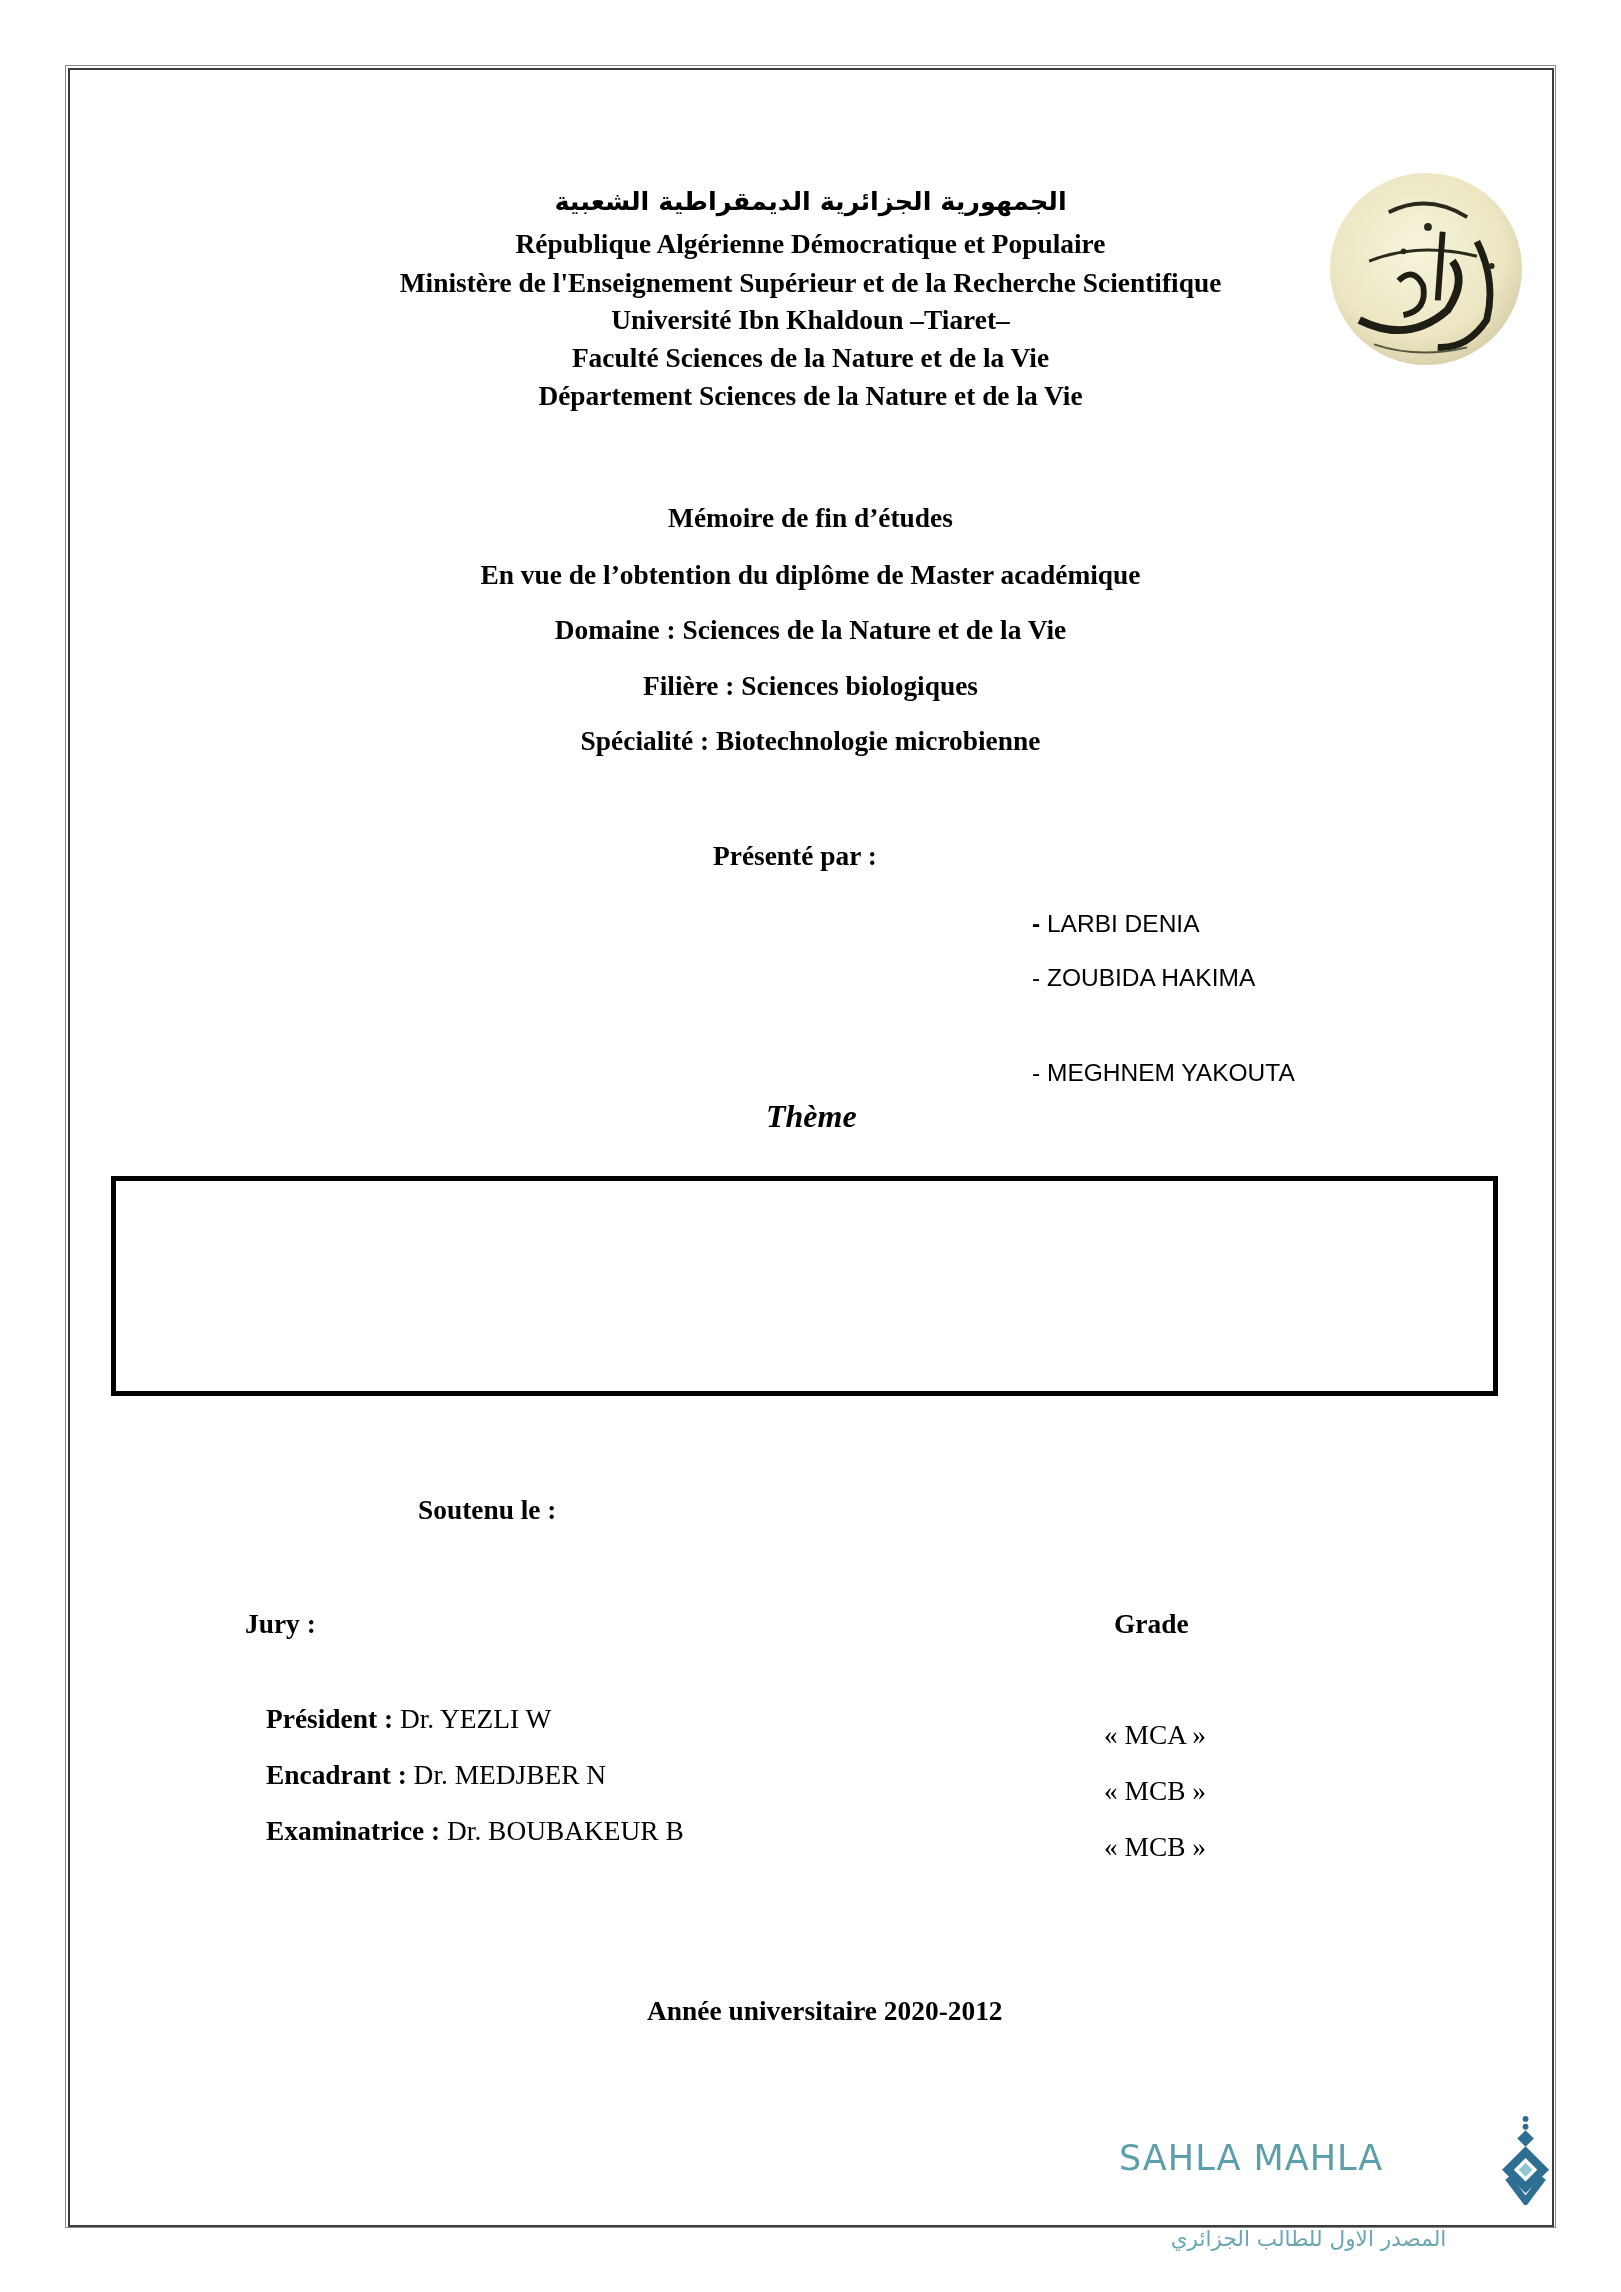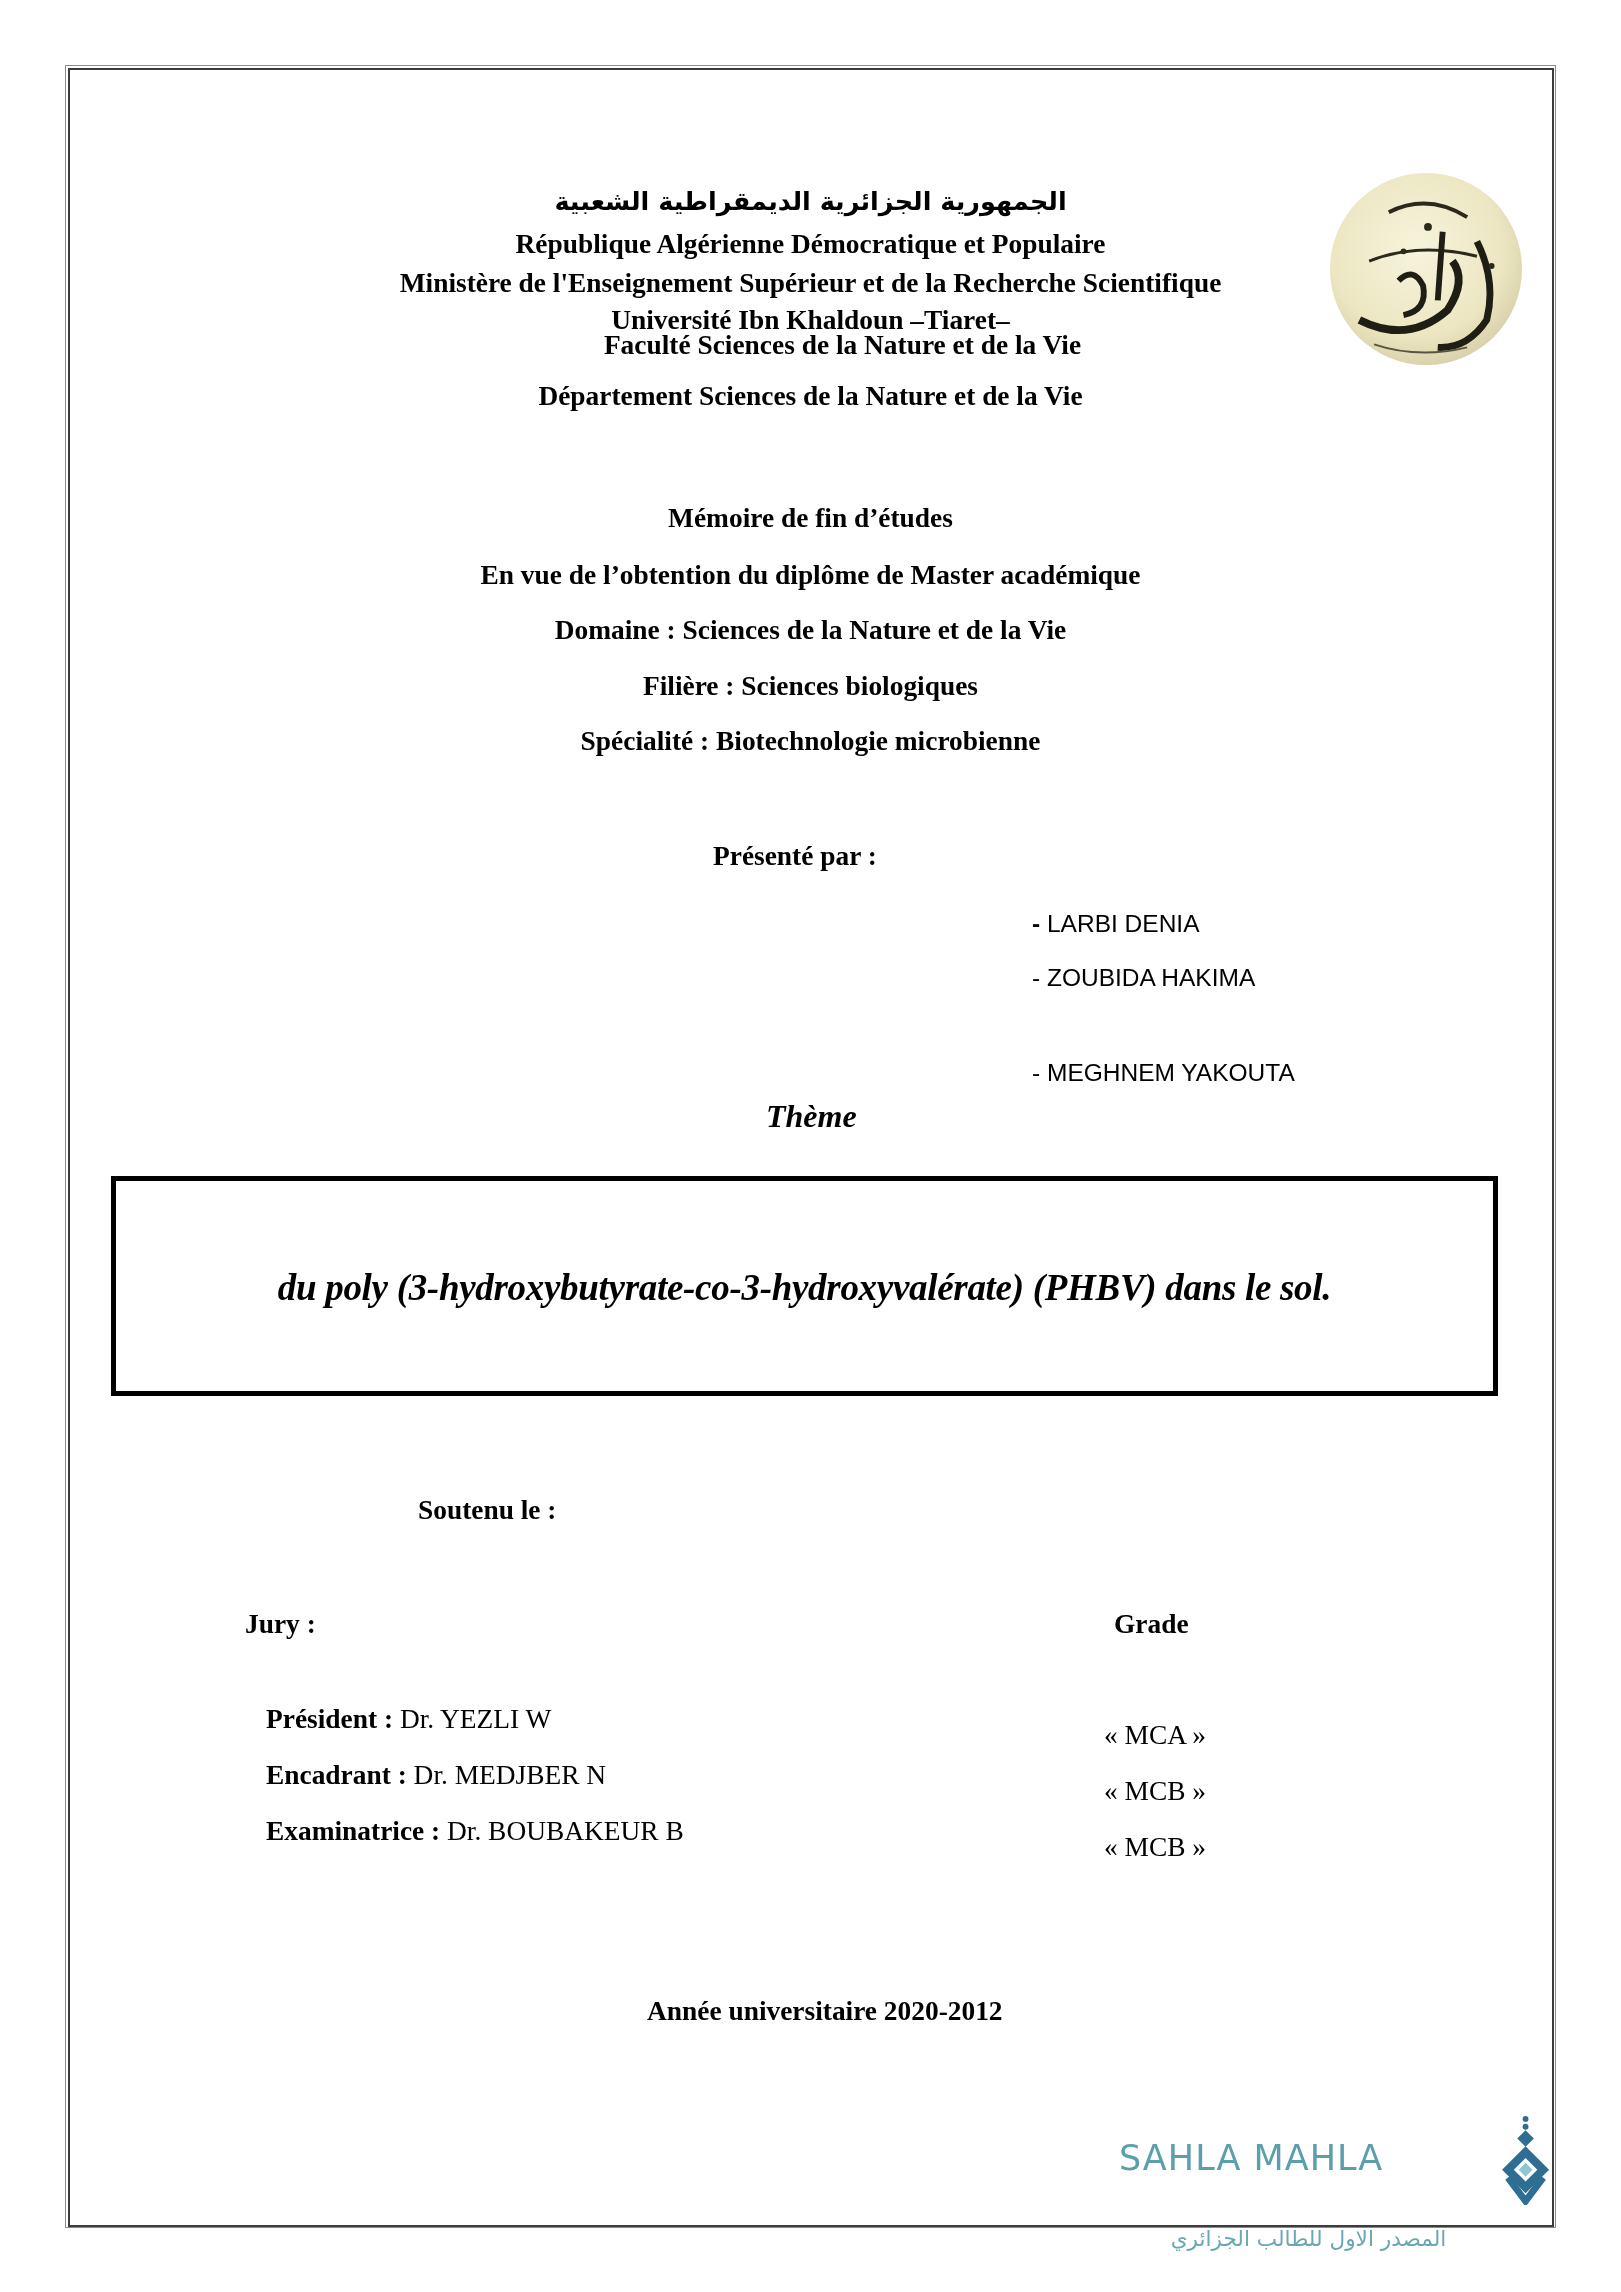--- a/index.html
+++ b/index.html
@@ -29,21 +29,21 @@
 </head>
 <body>
 
 <div class="page-border-outer"></div>
 <div class="page-border-inner"></div>
 
 <div class="line center arabic" style="top:189px;">الجمهورية الجزائرية الديمقراطية الشعبية</div>
 <div class="line center hdr" style="top:231px;">République Algérienne Démocratique et Populaire</div>
 <div class="line center hdr" style="top:270px;">Ministère de l'Enseignement Supérieur et de la Recherche Scientifique</div>
 <div class="line center hdr" style="top:307px;">Université Ibn Khaldoun –Tiaret–</div>
-<div class="line center hdr" style="top:332px;padding-left:32px;">Faculté Sciences de la Nature et de la Vie</div>
+<div class="line center hdr" style="top:345px;">Faculté Sciences de la Nature et de la Vie</div>
 <div class="line center hdr" style="top:383px;">Département Sciences de la Nature et de la Vie</div>
 
 <div class="seal">
   <svg width="192" height="192" viewBox="0 0 196 196">
     <path d="M60 40 Q100 20 140 45" stroke="#2a2a1c" stroke-width="4" fill="none"></path>
     <path d="M40 90 Q90 70 150 85" stroke="#2a2a1c" stroke-width="3" fill="none"></path>
     <path d="M30 150 Q80 175 120 140 Q140 110 125 90" stroke="#1e1e14" stroke-width="8" fill="none"></path>
     <path d="M150 70 Q170 110 160 150 Q140 180 110 178" stroke="#1e1e14" stroke-width="7" fill="none"></path>
     <path d="M70 110 Q85 95 95 115 Q100 140 75 145" stroke="#1e1e14" stroke-width="6" fill="none"></path>
     <path d="M115 60 L110 130" stroke="#1e1e14" stroke-width="6" fill="none"></path>
@@ -68,21 +68,20 @@
 <div class="line names" style="top:966px;">
   <span>-</span><span> ZOUBIDA HAKIMA</span>
 </div>
 <div class="line names" style="top:1061px;">
   <span>-</span><span> MEGHNEM YAKOUTA</span>
 </div>
 
 <div class="line theme-label" style="top:1100px; left:766px;">Thème</div>
 
 <div class="title-box">
-  <div class="title-text" style="top:88px;">du poly (3-hydroxybutyrate-co-3-hydroxyvalérate) (PHBV) dans le sol.</div>
 </div>
 
 <div class="line info" style="top:1497px; left:418px;">Soutenu le :</div>
 
 <div class="line info" style="top:1611px; left:245px;">Jury :</div>
 <div class="line info" style="top:1611px; left:1114px;">Grade</div>
 
 <div class="line jury" style="top:1706px; left:266px;">
   <span class="role">Président :</span><span> Dr. YEZLI W</span>
 </div>

